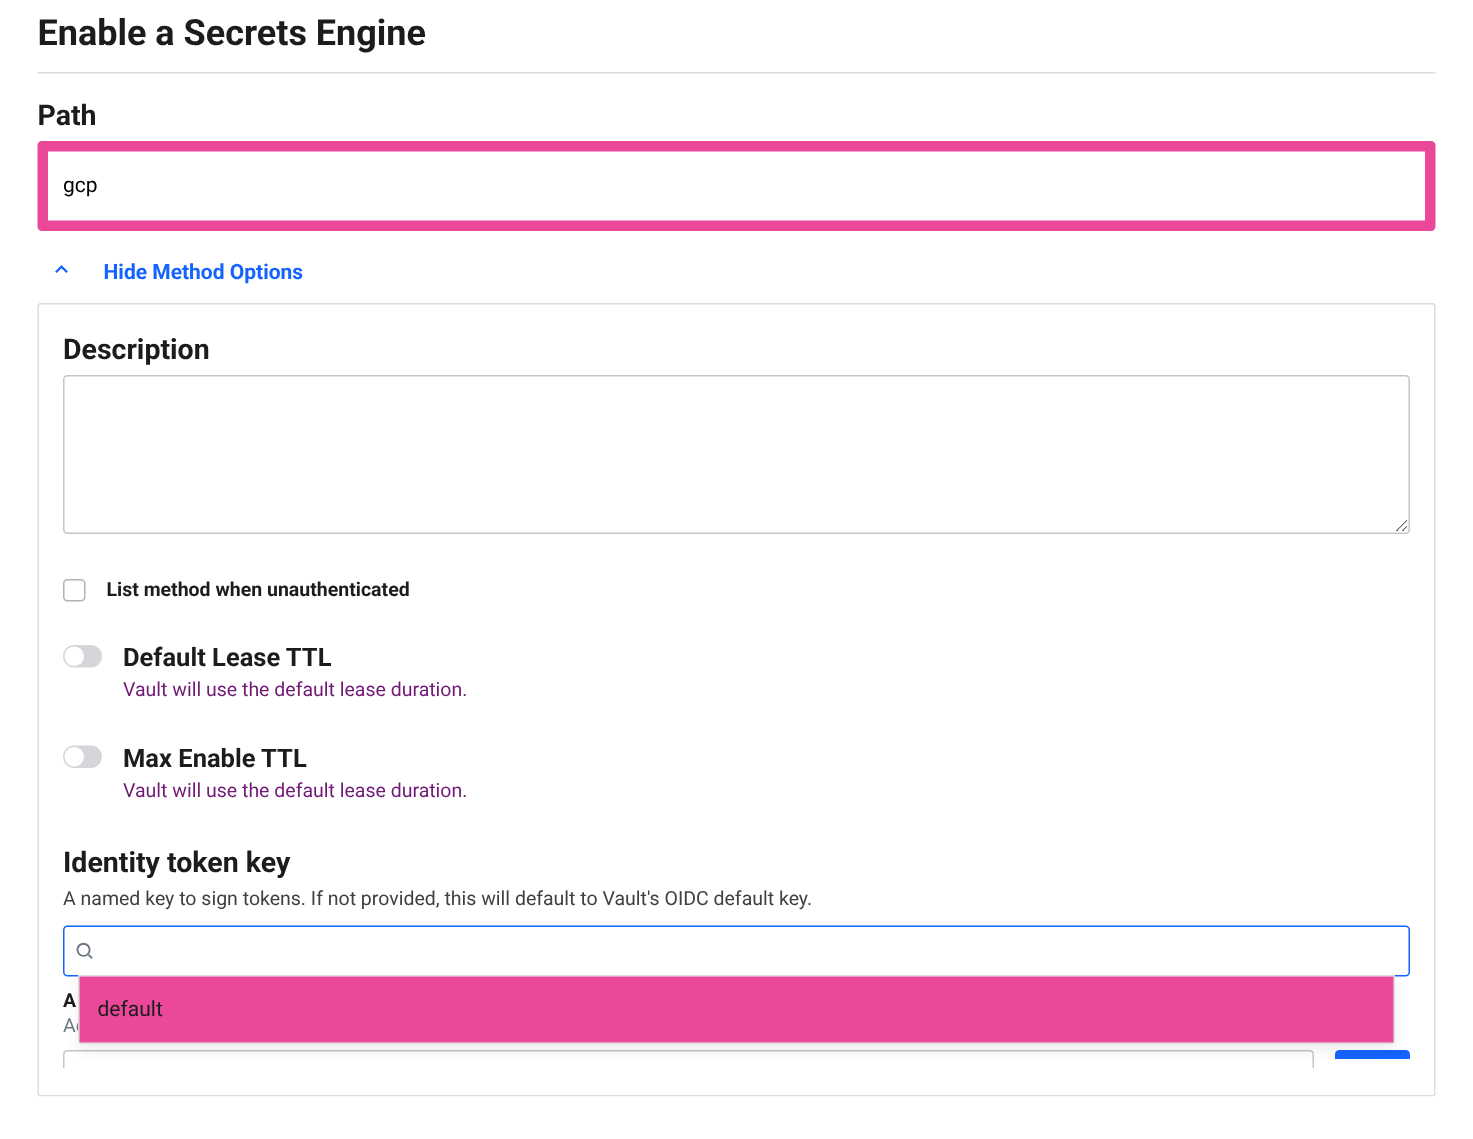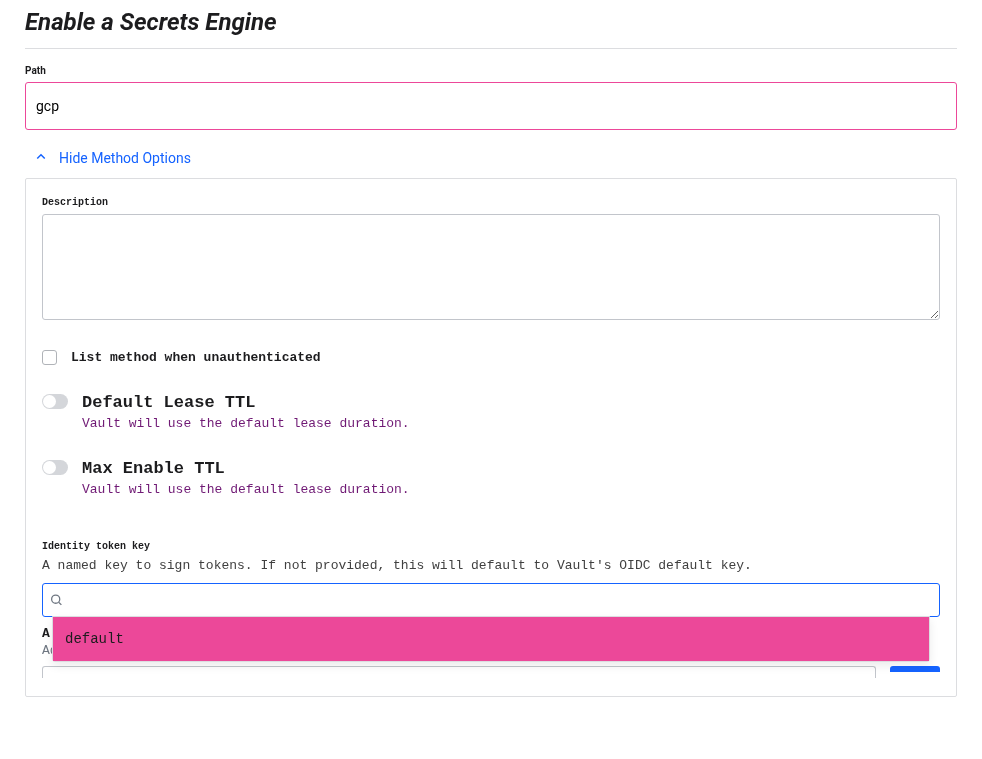--- a/index.html
+++ b/index.html
@@ -12,58 +12,56 @@
       background: #fff;
       padding: 0 25px;
       font-size: 14px;
       color: #1c1c1e;
     }
     .page-title {
       font-size: 24px;
       font-weight: 700;
       padding: 8px 0 12px 0;
       border-bottom: 1px solid #dcdde0;
-      font-style: italic;
     }
     .form-section {
       margin-top: 16px;
     }
     .form-label {
       font-weight: 700;
-      font-size: 10px;
+      font-size: 19px;
       display: block;
       margin-bottom: 6px;
     }
     .text-input {
       width: 100%;
       height: 36px;
       padding: 23px 10px;
-      border: 1px solid #ec4899;
+      border: 7px solid #ec4899;
       border-radius: 3px;
       font-size: 14px;
       font-family: inherit;
     }
     .toggle-link {
       display: inline-flex;
       align-items: center;
-      gap: 12px;
+      gap: 22px;
       color: #1563ff;
-      font-weight: 400;
+      font-weight: 700;
       font-size: 14px;
       margin-top: 20px;
       margin-bottom: 12px;
       cursor: pointer;
       padding-left: 10px;
     }
     .toggle-link svg { width: 12px; height: 12px; }
     .options-panel {
       border: 1px solid #dcdde0;
       border-radius: 2px;
       padding: 18px 16px 18px 16px;
-      font-family: Liberation Mono, monospace;
     }
     .textarea-input {
       width: 100%;
       height: 106px;
       border: 1px solid #c2c5cb;
       border-radius: 3px;
       padding: 8px;
       font-family: inherit;
       font-size: 14px;
       resize: both;
@@ -122,21 +120,21 @@
     .toggle-content { flex: 1; }
     .toggle-label {
       font-weight: 700;
       font-size: 17px;
     }
     .toggle-help {
       color: #701a75;
       font-size: 13px;
       margin-top: 4px;
     }
-    .field-block { margin-top: 44px; }
+    .field-block { margin-top: 28px; }
     .field-help {
       color: #404040;
       font-size: 13px;
       margin-top: 4px;
       margin-bottom: 10px;
     }
     .search-wrap {
       position: relative;
     }
     .search-input {

